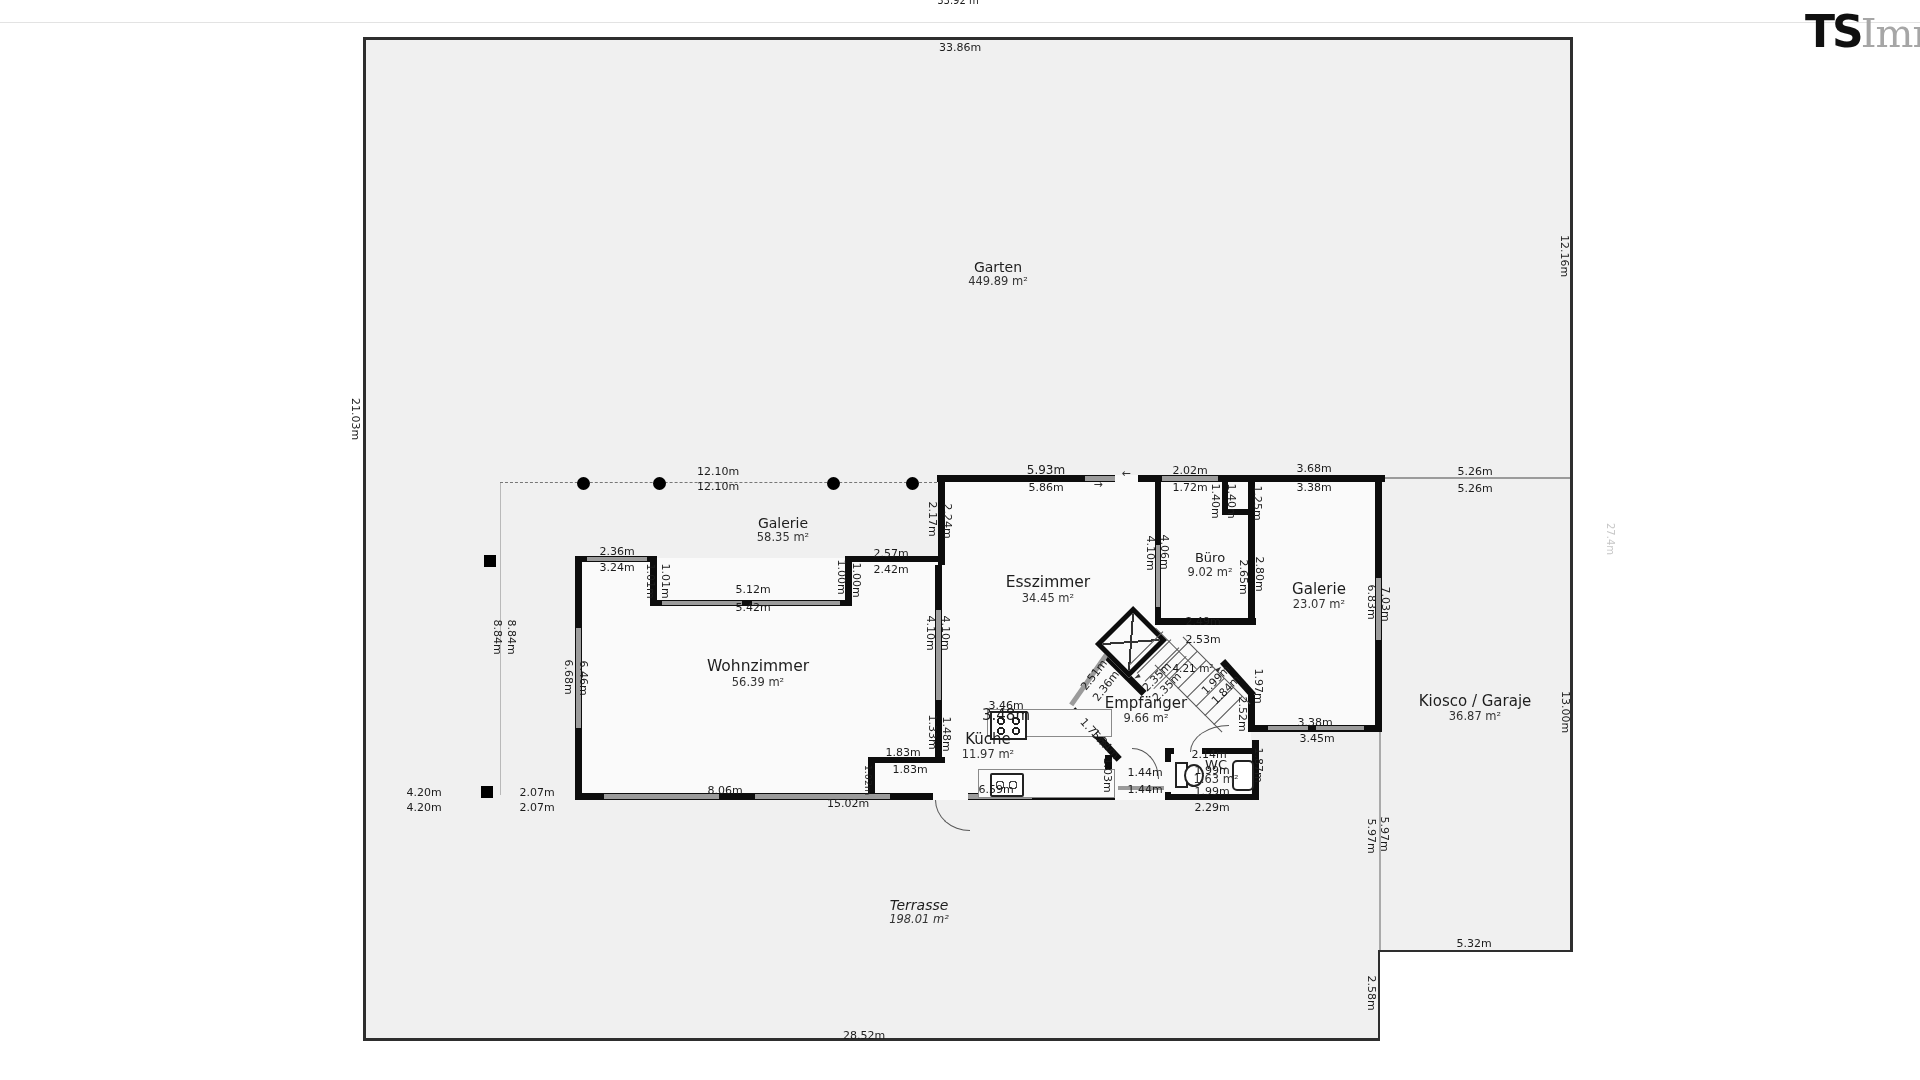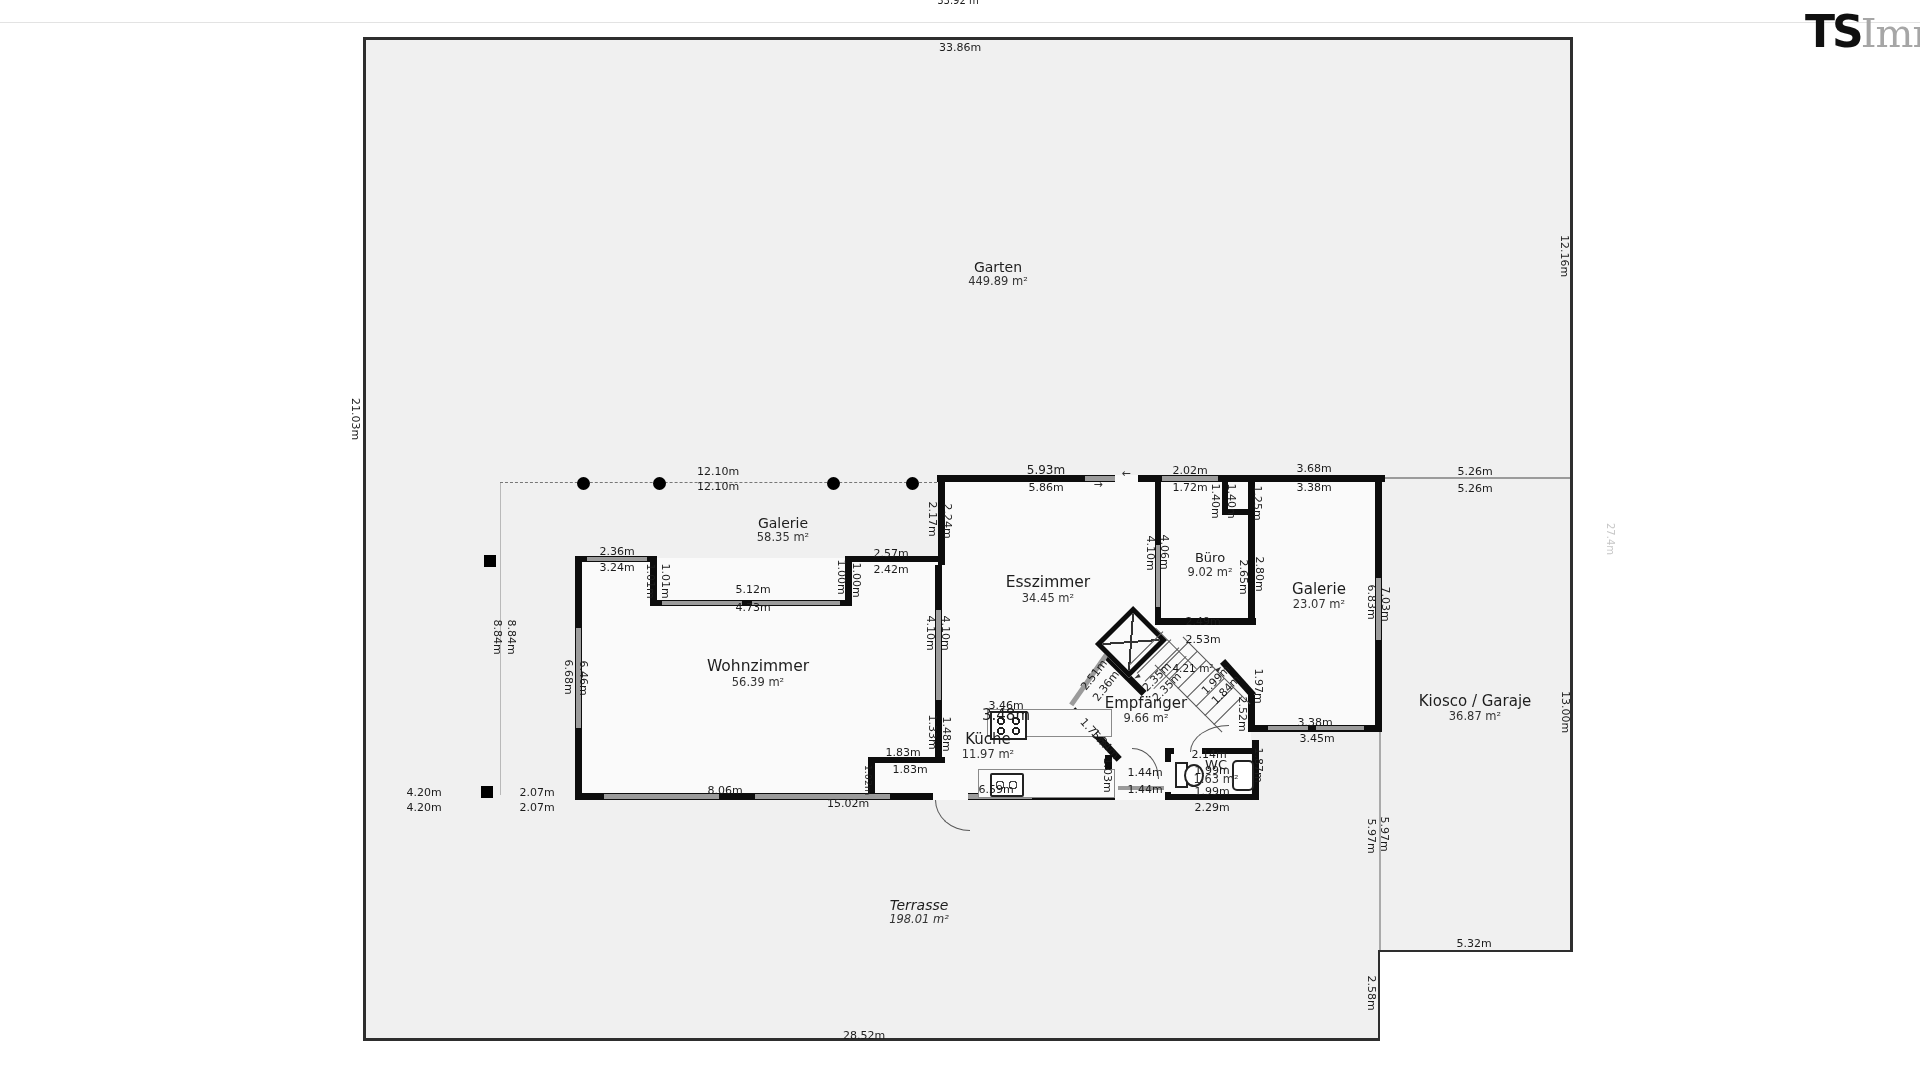--- a/index.html
+++ b/index.html
@@ -160,21 +160,21 @@
       <div class="abs dim" style="left: 1475px; top: 471px; font-size: 11px; color: rgb(28, 28, 28); transform: translate(-50%, -50%) rotate(0deg);">5.26m</div>
       <div class="abs dim" style="left: 1475px; top: 488px; font-size: 11px; color: rgb(28, 28, 28); transform: translate(-50%, -50%) rotate(0deg);">5.26m</div>
       <div class="abs dim" style="left: 1215px; top: 501px; font-size: 11px; color: rgb(28, 28, 28); transform: translate(-50%, -50%) rotate(90deg);">1.40m</div>
       <div class="abs dim" style="left: 1231px; top: 501px; font-size: 11px; color: rgb(28, 28, 28); transform: translate(-50%, -50%) rotate(90deg);">1.40m</div>
       <div class="abs dim" style="left: 1257px; top: 503px; font-size: 11px; color: rgb(28, 28, 28); transform: translate(-50%, -50%) rotate(90deg);">1.25m</div>
       <div class="abs dim" style="left: 617px; top: 551px; font-size: 11px; color: rgb(28, 28, 28); transform: translate(-50%, -50%) rotate(0deg);">2.36m</div>
       <div class="abs dim" style="left: 617px; top: 567px; font-size: 11px; color: rgb(28, 28, 28); transform: translate(-50%, -50%) rotate(0deg);">3.24m</div>
       <div class="abs dim" style="left: 650px; top: 581px; font-size: 11px; color: rgb(28, 28, 28); transform: translate(-50%, -50%) rotate(90deg);">1.01m</div>
       <div class="abs dim" style="left: 665px; top: 581px; font-size: 11px; color: rgb(28, 28, 28); transform: translate(-50%, -50%) rotate(90deg);">1.01m</div>
       <div class="abs dim" style="left: 753px; top: 589px; font-size: 11px; color: rgb(28, 28, 28); transform: translate(-50%, -50%) rotate(0deg);">5.12m</div>
-      <div class="abs dim" style="left: 753px; top: 607px; font-size: 11px; color: rgb(28, 28, 28); transform: translate(-50%, -50%) rotate(0deg);">4.73m</div>
+      <div class="abs dim" style="left: 753px; top: 607px; font-size: 11px; color: rgb(28, 28, 28); transform: translate(-50%, -50%) rotate(0deg);">5.42m</div>
       <div class="abs dim" style="left: 841px; top: 577px; font-size: 11px; color: rgb(28, 28, 28); transform: translate(-50%, -50%) rotate(90deg);">1.00m</div>
       <div class="abs dim" style="left: 856px; top: 580px; font-size: 11px; color: rgb(28, 28, 28); transform: translate(-50%, -50%) rotate(90deg);">1.00m</div>
       <div class="abs dim" style="left: 891px; top: 553px; font-size: 11px; color: rgb(28, 28, 28); transform: translate(-50%, -50%) rotate(0deg);">2.57m</div>
       <div class="abs dim" style="left: 891px; top: 569px; font-size: 11px; color: rgb(28, 28, 28); transform: translate(-50%, -50%) rotate(0deg);">2.42m</div>
       <div class="abs dim" style="left: 932px; top: 519px; font-size: 11px; color: rgb(28, 28, 28); transform: translate(-50%, -50%) rotate(90deg);">2.17m</div>
       <div class="abs dim" style="left: 947px; top: 521px; font-size: 11px; color: rgb(28, 28, 28); transform: translate(-50%, -50%) rotate(90deg);">2.24m</div>
       <div class="abs dim" style="left: 930px; top: 633px; font-size: 11px; color: rgb(28, 28, 28); transform: translate(-50%, -50%) rotate(90deg);">4.10m</div>
       <div class="abs dim" style="left: 945px; top: 633px; font-size: 11px; color: rgb(28, 28, 28); transform: translate(-50%, -50%) rotate(90deg);">4.10m</div>
       <div class="abs dim" style="left: 1150px; top: 553px; font-size: 11px; color: rgb(28, 28, 28); transform: translate(-50%, -50%) rotate(90deg);">4.10m</div>
       <div class="abs dim" style="left: 1164px; top: 552px; font-size: 11px; color: rgb(28, 28, 28); transform: translate(-50%, -50%) rotate(90deg);">4.06m</div>

